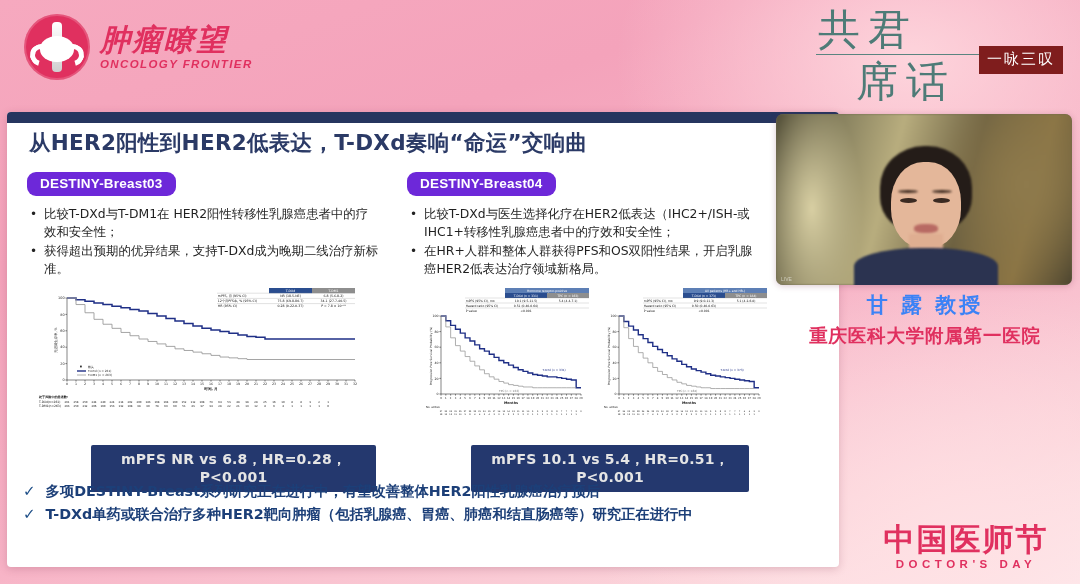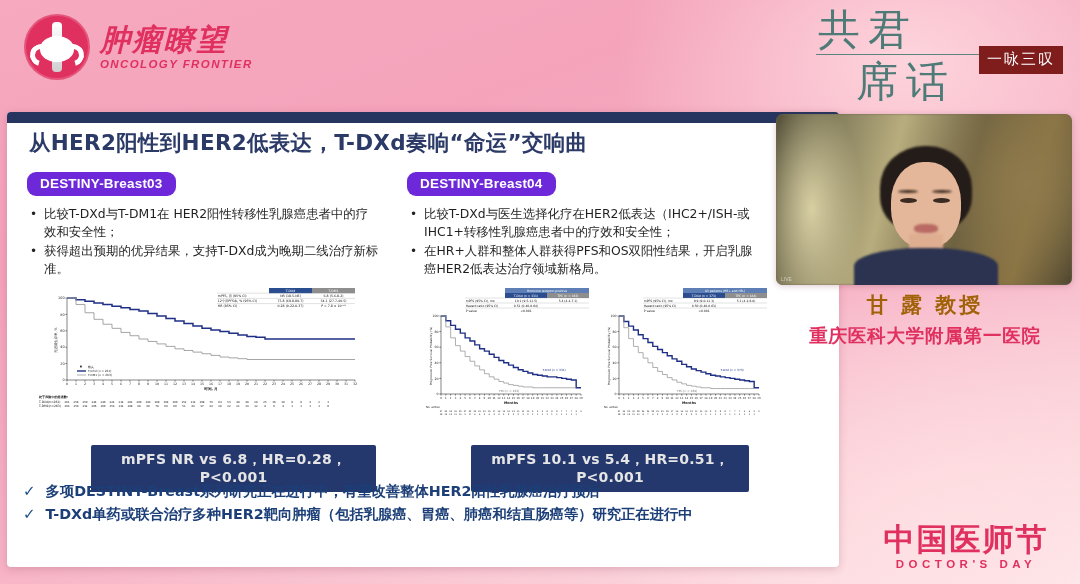--- a/index.html
+++ b/index.html
@@ -97,21 +97,21 @@
             border-radius:46% 46% 0 0; filter:blur(.8px); }
   .v-eye { position:absolute; width:17px; height:5px; background:#3a2a22; border-radius:50%; filter:blur(.6px); }
   #v-eye-l{ left:124px; top:84px; } #v-eye-r{ left:157px; top:84px; }
   .v-brow{ position:absolute; width:20px; height:3px; background:#3e2b20; border-radius:50%; filter:blur(.8px); }
   #v-brow-l{ left:122px; top:76px; } #v-brow-r{ left:156px; top:76px; }
   #v-mouth{ position:absolute; left:138px; top:110px; width:24px; height:9px; background:#b86a63;
             border-radius:40%; filter:blur(.8px); }
   #v-timestamp{ position:absolute; left:5px; bottom:3px; font-size:5px; color:rgba(255,255,255,.55); }
 
   #speaker { position:absolute; left:776px; top:290px; width:298px; text-align:center; }
-  #speaker-name { font-size:21px; font-weight:bold; color:#a16207; letter-spacing:3px; line-height:1.5;
+  #speaker-name { font-size:21px; font-weight:bold; color:#3b82f6; letter-spacing:3px; line-height:1.5;
                   font-family:"DejaVu Sans","Liberation Sans",sans-serif; }
   #speaker-affil { font-size:18.5px; font-weight:bold; color:#e0305f; letter-spacing:.8px; line-height:1.5;
                    font-family:"DejaVu Sans","Liberation Sans",sans-serif;text-align:center; }
 
   
   #event-logo { position:absolute; right:12px; bottom:14px; width:204px; text-align:center; }
   #event-cn { font-size:31px; font-weight:bold; color:#e0305f; letter-spacing:2px; line-height:1.05;
               font-family:"DejaVu Sans","Liberation Sans",sans-serif; }
   #event-en { font-size:11.5px; color:#e0305f; letter-spacing:4.5px; margin-top:2px; font-weight:bold; }
 </style>

